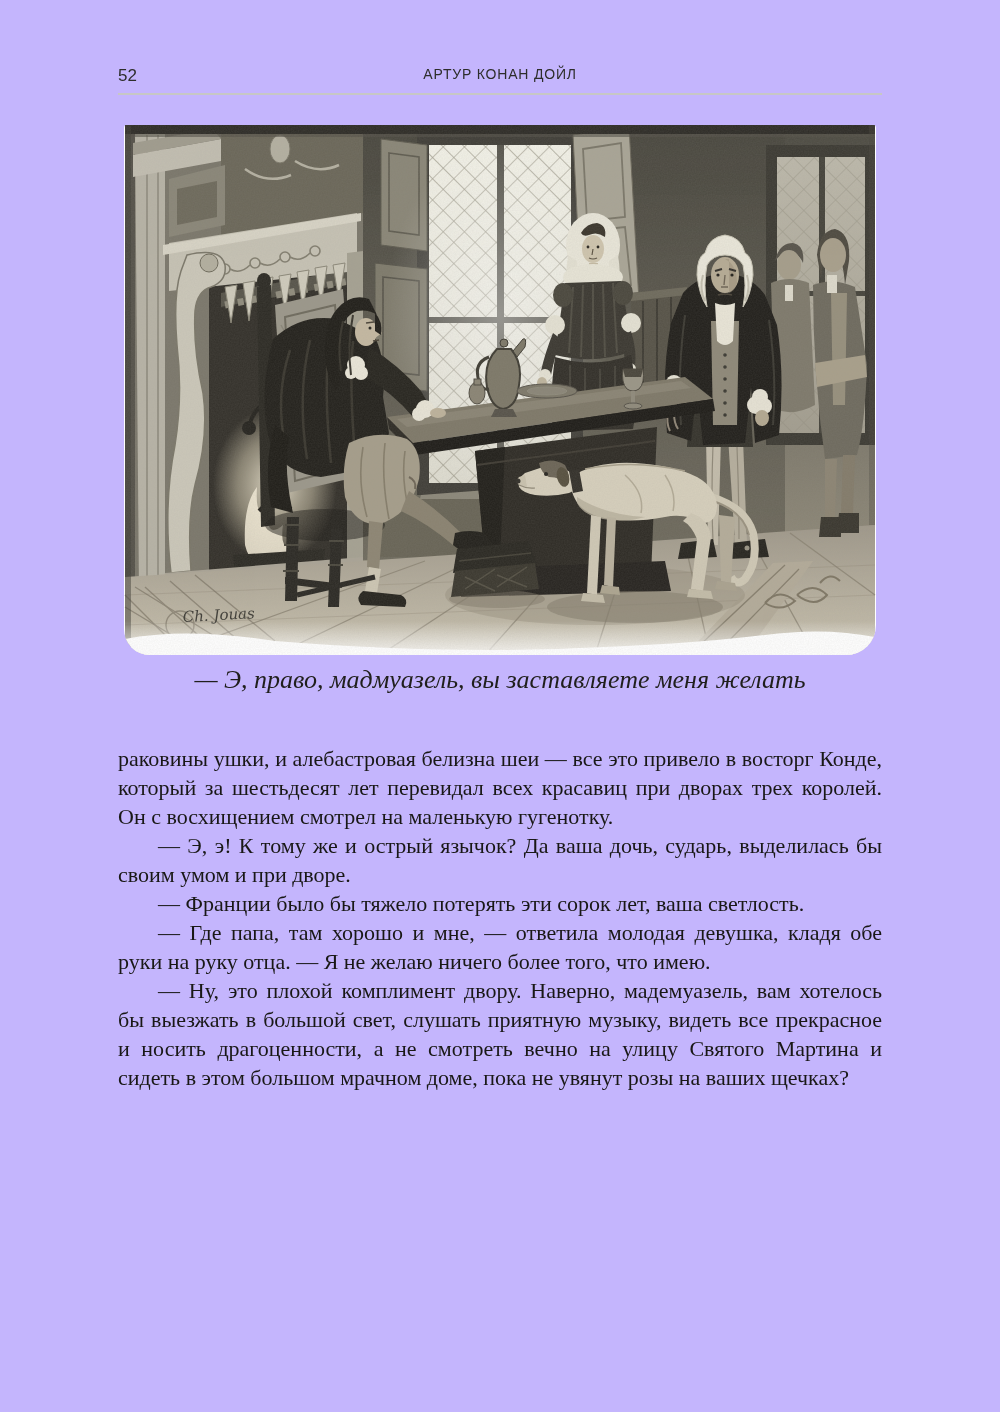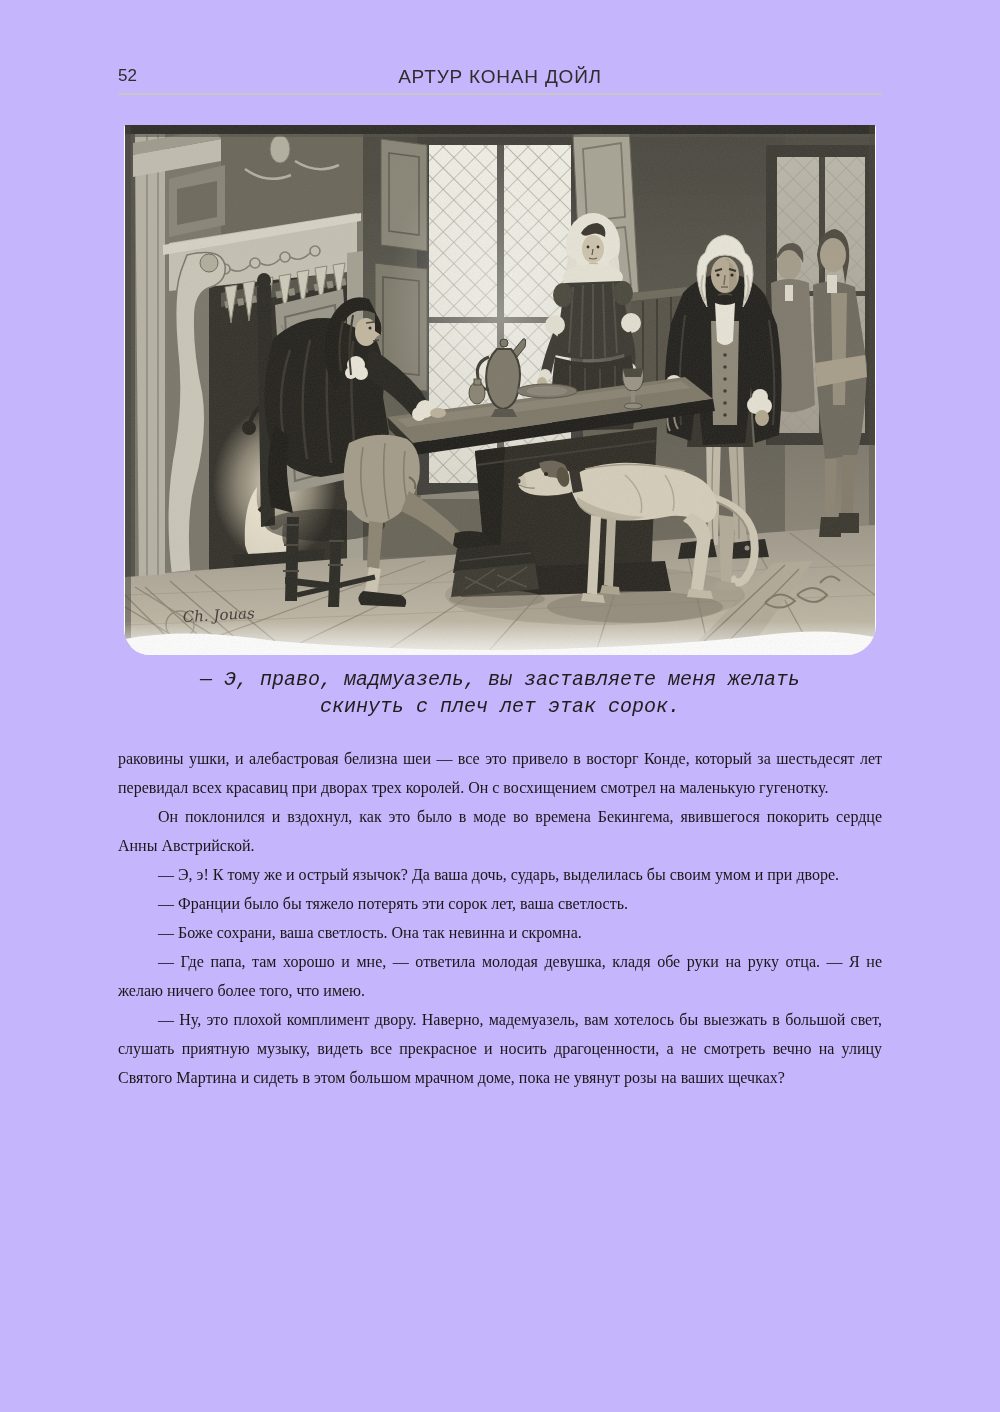--- a/index.html
+++ b/index.html
@@ -8,36 +8,36 @@
     background:#c4b5fd;font-family:"Liberation Serif",serif;color:#191816;
     overflow:hidden;
   }
   .pagehead{position:absolute;top:66px;left:118px;right:118px;height:24px;}
   .pagenum{
     position:absolute;left:0;top:0;
     font-family:"Liberation Sans",sans-serif;font-size:17px;color:#2d2d2b;
   }
   .runtitle{
     display:block;text-align:center;
-    font-family:"Liberation Sans",sans-serif;font-size:19px;
+    font-family:"Liberation Sans",sans-serif;font-size:14px;
     letter-spacing:.8px;color:#2d2d2b;
   }
   .rule{position:absolute;top:93px;left:118px;right:118px;border-top:2px solid #c7c7c5;}
   .plate{
     position:absolute;top:125px;left:124px;width:752px;height:530px;margin:0;
     border-radius:3px 3px 30px 26px;overflow:hidden;background:#fff;
   }
   .plate svg{display:block;}
   .caption{
     position:absolute;top:666px;left:0;right:0;text-align:center;
-    font-style:italic;font-size:20px;line-height:27px;color:#201f1c;font-family:Liberation Mono, monospace;
+    font-style:italic;font-size:26px;line-height:27px;color:#201f1c;
   }
   .bodytext{
     position:absolute;top:744px;left:118px;width:764px;
-    font-size:16px;line-height:29px;text-align:justify;
+    font-size:22px;line-height:29px;text-align:justify;
     hyphens:auto;-webkit-hyphens:auto;
   }
   .para{margin:0;text-indent:40px;}
   .para.first{text-indent:0;}
 </style>
 </head>
 <body>
 
 <div class="page">
 
@@ -400,26 +400,23 @@
         <rect x="744" y="0" width="6" height="400" fill="#4a4840" opacity=".35"></rect>
         <rect x="0" y="496" width="750" height="34" fill="url(#fadeG)"></rect>
         <path d="M0,530 L0,514 Q60,502 150,516 Q300,528 430,524 Q560,520 640,510 Q700,502 750,512 L750,530 Z" fill="#ffffff"></path>
       </g>
       <rect width="750" height="530" filter="url(#grainF)" opacity=".16"></rect>
     </svg>
   </figure>
 
   <div class="caption">
     <div>— Э, право, мадмуазель, вы заставляете меня желать</div>
-    <div>скинуть с плеч лет этак сорок.</div>
   </div>
 
   <main class="bodytext">
     <p class="para first">раковины ушки, и алебастровая белизна шеи — все это привело в восторг Конде, который за шестьдесят лет перевидал всех красавиц при дворах трех королей. Он с восхищением смотрел на маленькую гугенотку.</p>
-    <p class="para">Он поклонился и вздохнул, как это было в моде во времена Бекингема, явившегося покорить сердце Анны Австрийской.</p>
     <p class="para">— Э, э! К тому же и острый язычок? Да ваша дочь, сударь, выделилась бы своим умом и при дворе.</p>
     <p class="para">— Франции было бы тяжело потерять эти сорок лет, ваша светлость.</p>
-    <p class="para">— Боже сохрани, ваша светлость. Она так невинна и скромна.</p>
     <p class="para">— Где папа, там хорошо и мне, — ответила молодая девушка, кладя обе руки на руку отца. — Я не желаю ничего более того, что имею.</p>
     <p class="para">— Ну, это плохой комплимент двору. Наверно, мадемуазель, вам хотелось бы выезжать в большой свет, слушать приятную музыку, видеть все прекрасное и носить драгоценности, а не смотреть вечно на улицу Святого Мартина и сидеть в этом большом мрачном доме, пока не увянут розы на ваших щечках?</p>
   </main>
 
 </div>
 
 </body></html>

